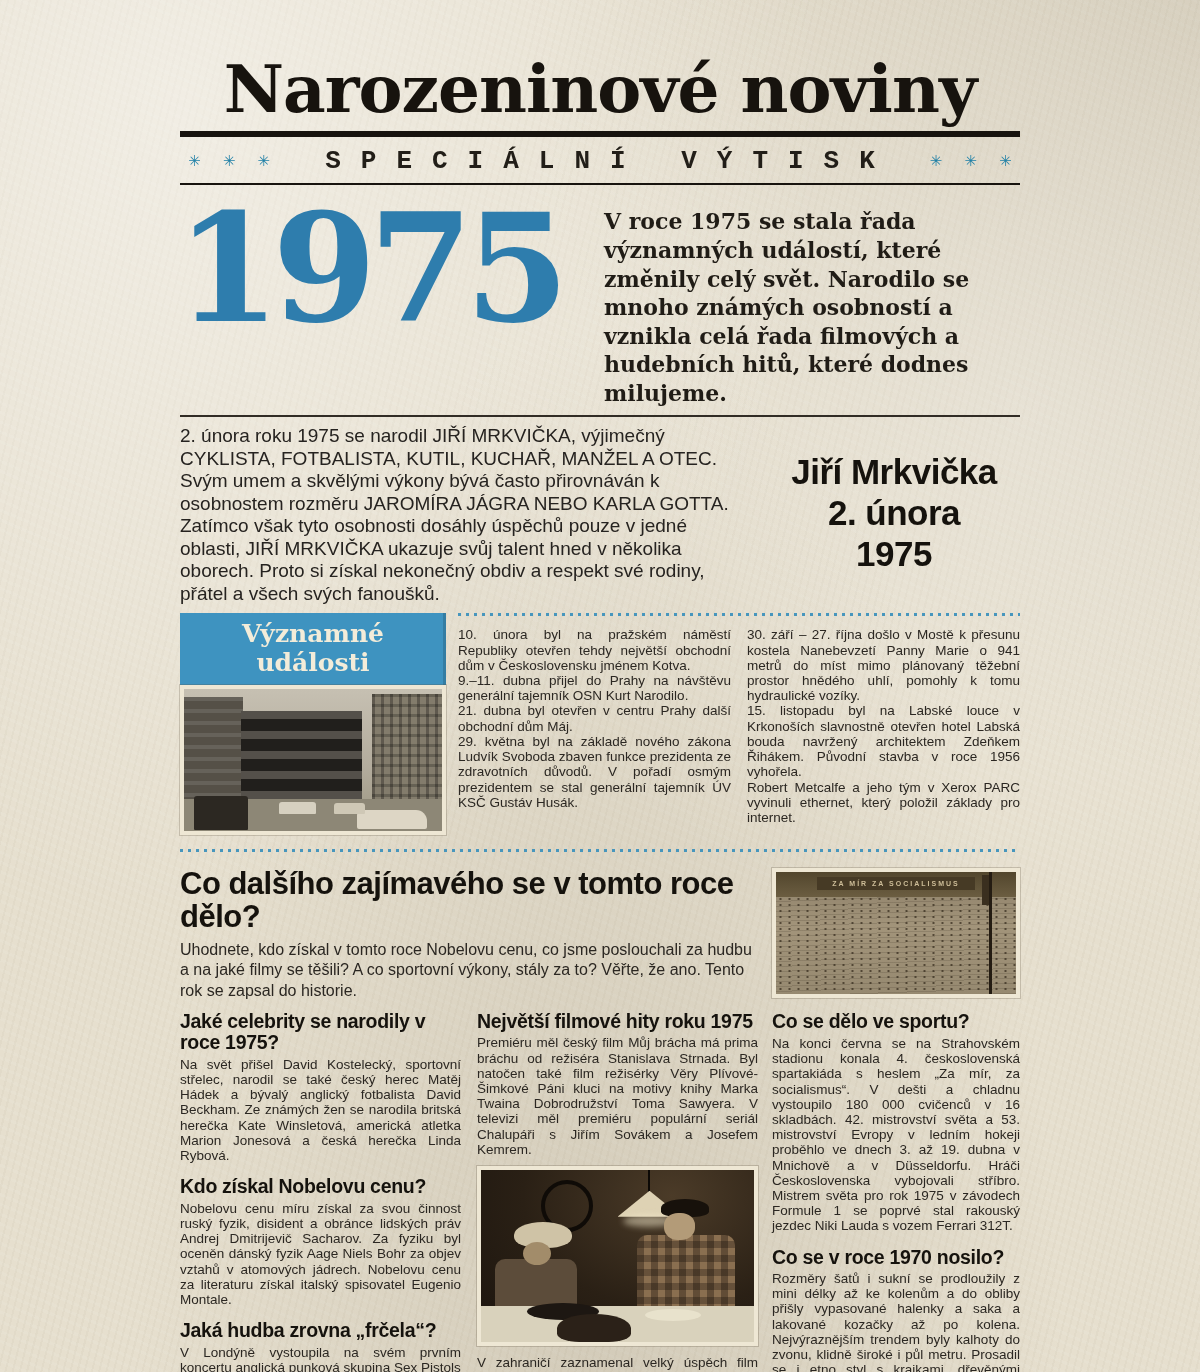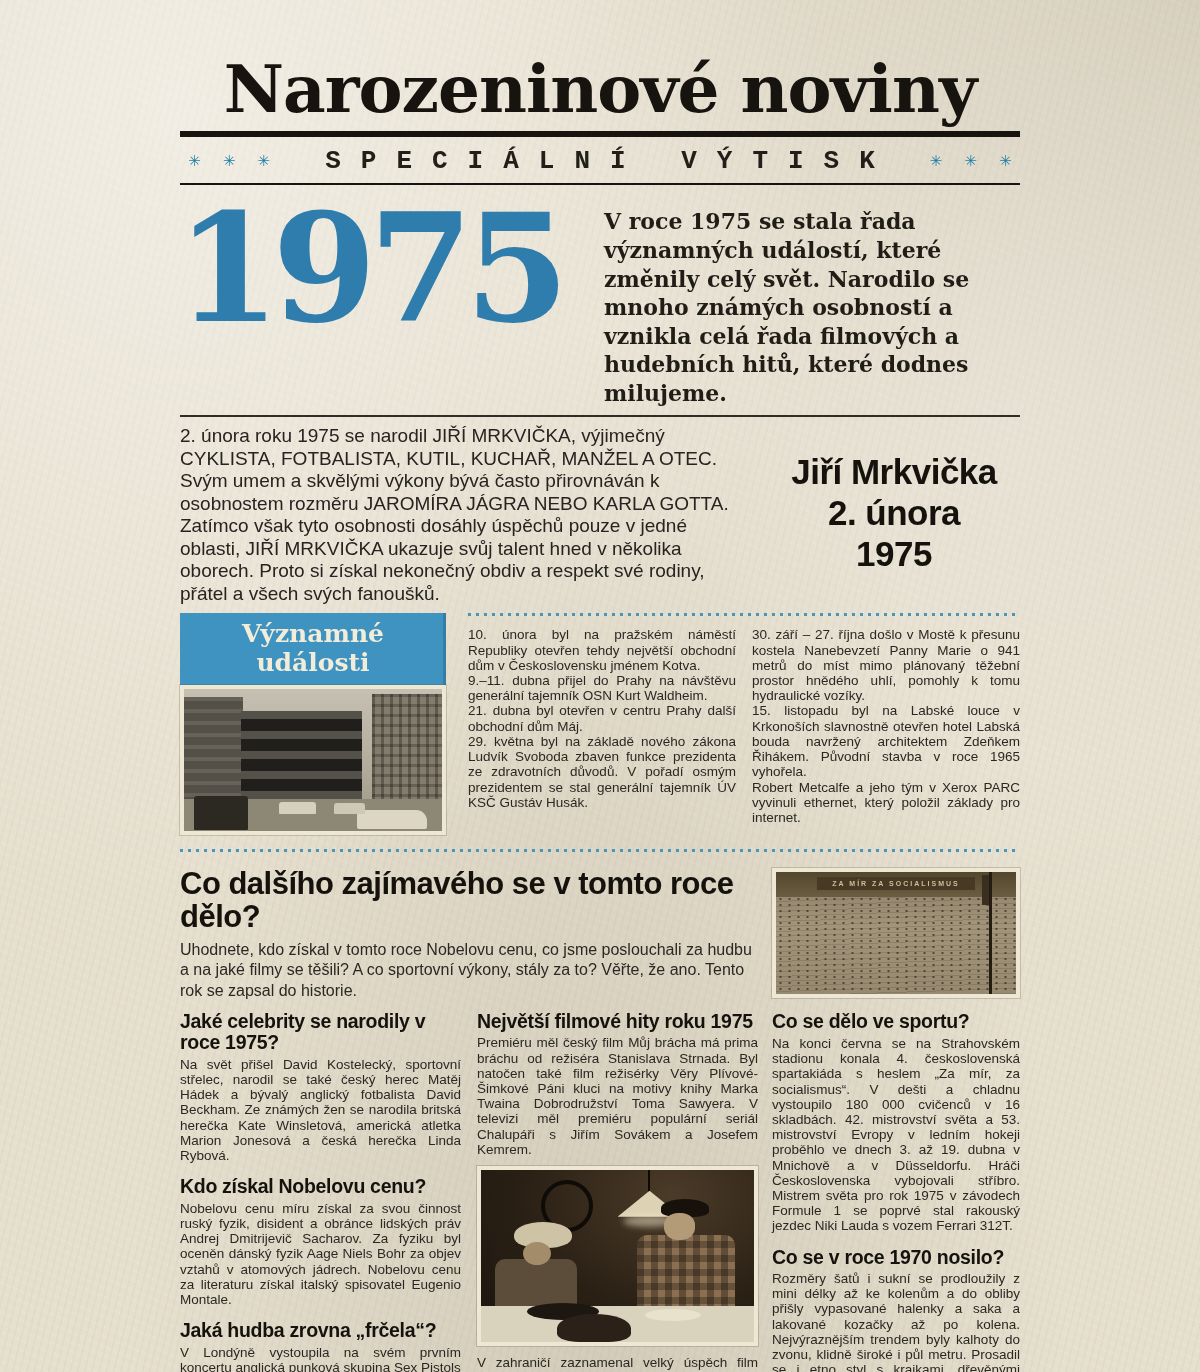--- a/index.html
+++ b/index.html
@@ -47,21 +47,21 @@
     font-size:22px;line-height:1.3;
   }
   .hairline{height:2px;background:#312c25;margin:8px 0 0 0;}
   
   .person-row{display:flex;gap:26px;margin-top:8px;}
   .person-text{width:562px;margin:0;color:#262320;font-size:19px;line-height:22.5px;}
   .name-block{flex:1;text-align:center;margin-top:26px;color:#15120d;
     font-weight:bold;font-size:35px;line-height:41px;letter-spacing:-.5px;}
   
   .dotline{height:3px;background:repeating-linear-gradient(90deg,#4796bd 0 3px,transparent 3px 8px);}
-  .events{display:flex;gap:22px;margin-top:8px;}
+  .events{display:flex;gap:12px;margin-top:8px;}
   .events-left{width:266px;flex:none;}
   .banner{
     background:#3e93c0;color:#f3ecd9;text-align:center;
     font-family:"DejaVu Serif",serif;font-weight:bold;font-size:25px;
     padding:6px 2px 8px 2px;box-shadow:inset -3px 0 0 rgba(0,0,0,.15);
   }
   .photo{position:relative;overflow:hidden;border:4px solid #eee7d4;box-shadow:0 0 0 1px rgba(90,80,60,.25);}
   .photo-kotva{height:142px;background:linear-gradient(180deg,#c6c0b2 0%,#b3ac9d 55%,#9a947f 100%);}
   .k-left{position:absolute;left:0;top:5%;width:23%;height:76%;
     background:repeating-linear-gradient(180deg,rgba(255,255,255,.10) 0 4px,transparent 4px 12px),#555047;}
@@ -171,27 +171,27 @@
         <div class="k-car k-c2"></div>
         <div class="k-car k-c3"></div>
         <div class="k-car k-c4"></div>
       </div>
     </div>
     <div class="events-right">
       <div class="dotline"></div>
       <div class="events-cols">
         <div class="ecol">
           <p><b>10. února</b><span> byl na pražském náměstí Republiky otevřen tehdy největší obchodní dům v Československu jménem </span><b>Kotva</b><span>.</span></p>
-          <p><b>9.–11. dubna</b><span> přijel do Prahy na návštěvu generální tajemník OSN </span><b>Kurt Waldheim</b><span>.</span></p>
+          <p><b>9.–11. dubna</b><span> přijel do Prahy na návštěvu generální tajemník OSN </span><b>Kurt Narodilo</b><span>.</span></p>
           <p><b>21. dubna</b><span> byl otevřen v centru Prahy další obchodní dům </span><b>Máj</b><span>.</span></p>
           <p><b>29. května</b><span> byl na základě nového zákona </span><b>Ludvík Svoboda</b><span> zbaven funkce prezidenta ze zdravotních důvodů. V pořadí osmým prezidentem se stal generální tajemník ÚV KSČ </span><b>Gustáv Husák</b><span>.</span></p>
         </div>
         <div class="ecol">
           <p><b>30. září – 27. října</b><span> došlo v Mostě k přesunu kostela </span><b>Nanebevzetí Panny Marie</b><span> o 941 metrů do míst mimo plánovaný těžební prostor hnědého uhlí, pomohly k tomu hydraulické vozíky.</span></p>
-          <p><b>15. listopadu</b><span> byl na Labské louce v Krkonoších slavnostně otevřen hotel </span><b>Labská bouda</b><span> navržený architektem Zdeňkem Řihákem. Původní stavba v roce 1965 vyhořela.</span></p>
+          <p><b>15. listopadu</b><span> byl na Labské louce v Krkonoších slavnostně otevřen hotel </span><b>Labská bouda</b><span> navržený architektem Zdeňkem Řihákem. Původní stavba v roce 1956 vyhořela.</span></p>
           <p><span>Robert Metcalfe a jeho tým v Xerox PARC vyvinuli </span><b>ethernet</b><span>, který položil základy pro internet.</span></p>
         </div>
       </div>
     </div>
   </section>
   <div class="dotline events-bottom"></div>
 
   <section class="bottom-section">
     <div class="bottom-left">
       <h2 class="more-title">Co dalšího zajímavého se v tomto roce dělo?</h2>

